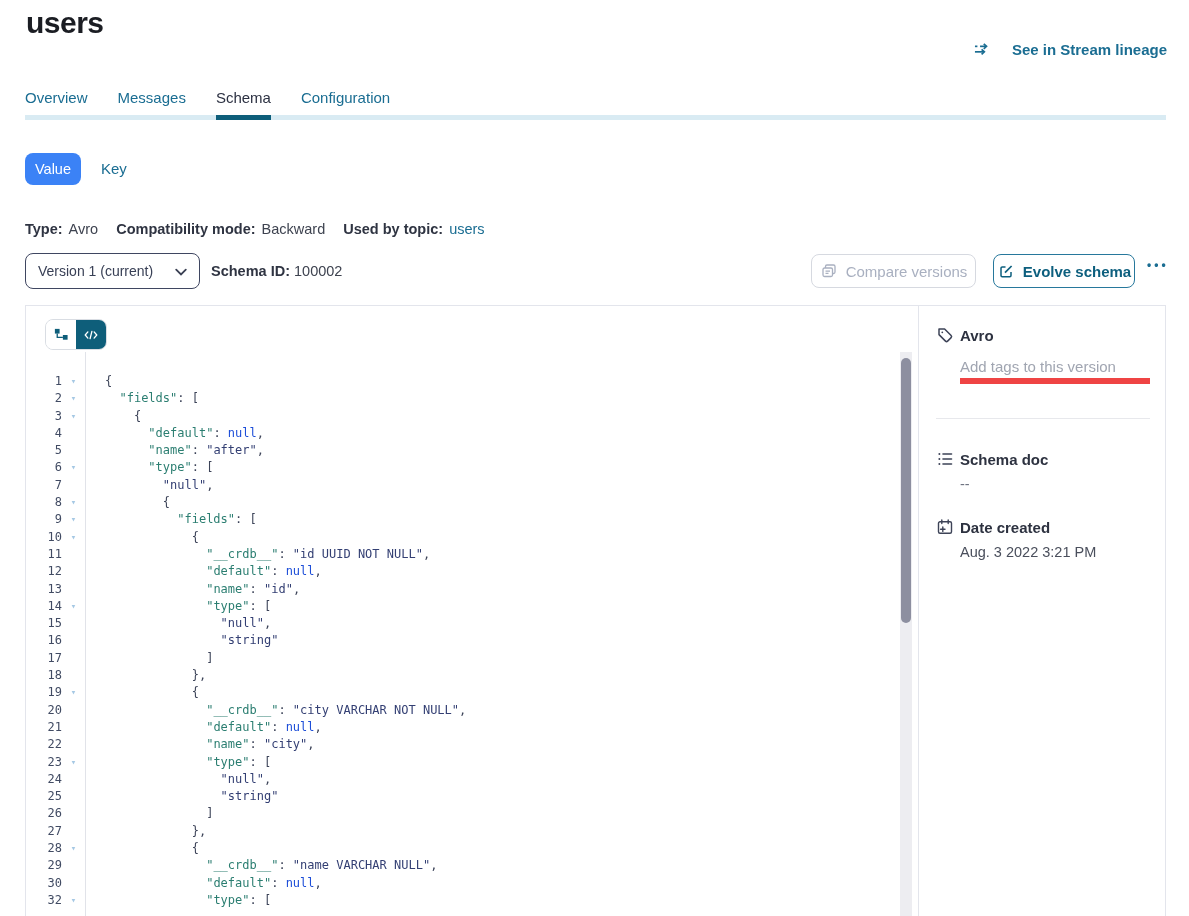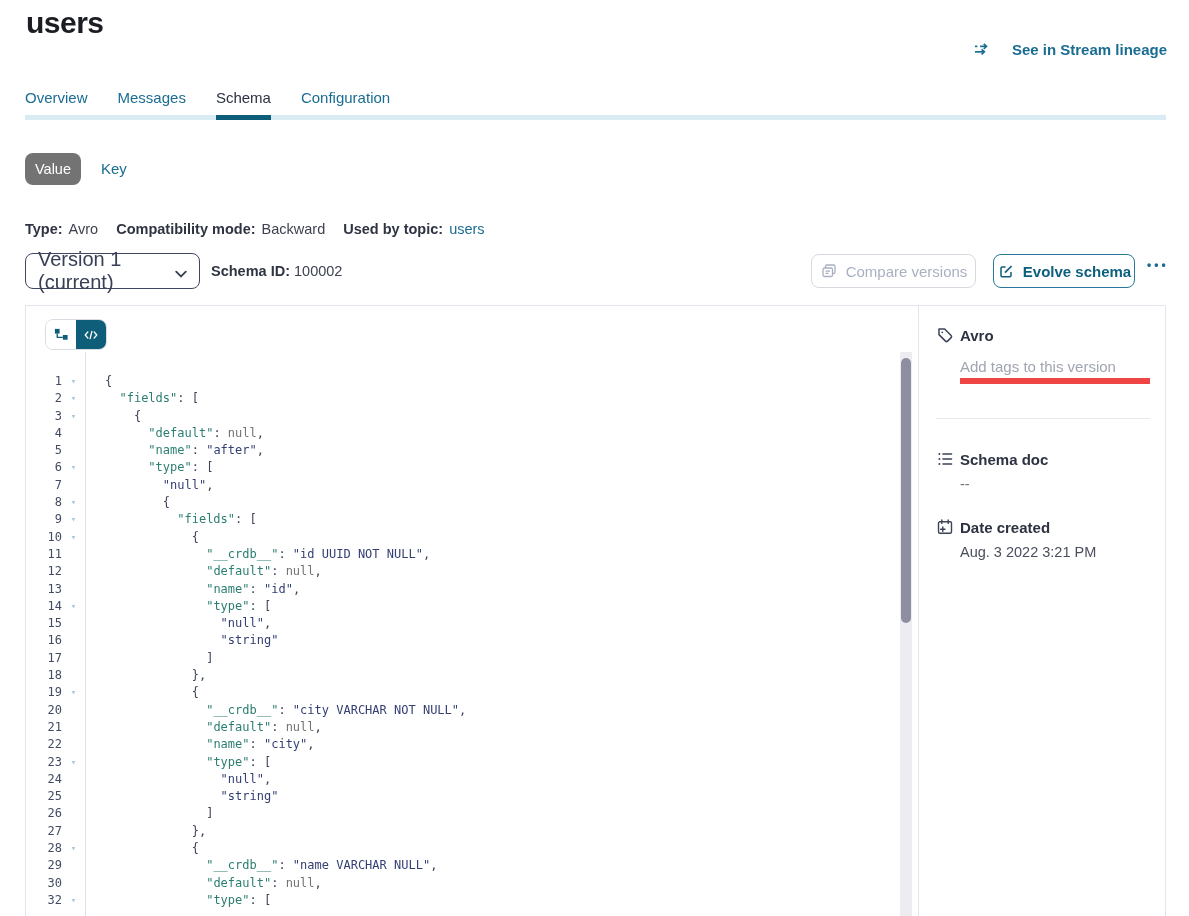--- a/index.html
+++ b/index.html
@@ -15,36 +15,36 @@
   
   .tabs { position:absolute; left:25px; top:88px; display:flex; gap:30px; }
   .tab { position:relative; font-size:15px; color:#1a6d92; line-height:20px; cursor:pointer; }
   .tab.active { color:#2c3142; font-weight:500; }
   .tab.active::after { content:""; position:absolute; left:0; right:0; top:27px; height:5px;
     background:#0e5e7a; z-index:2; }
   .tabbar { position:absolute; left:25px; top:115px; width:1141px; height:5px; background:#d9ebf3; }
 
   
   .value-btn { position:absolute; left:25px; top:153px; width:56px; height:32px; border:none;
-    border-radius:8px; background:#737373; color:#fff; font-size:14.5px;
+    border-radius:8px; background:#3b82f6; color:#fff; font-size:14.5px;
     font-family:"Liberation Sans", sans-serif; cursor:pointer; }
   .key-btn { position:absolute; left:101px; top:160px; font-size:15px; color:#1a6d92; cursor:pointer; }
 
   
   .meta-row { position:absolute; left:25px; top:221px; display:flex; align-items:center;
     font-size:14.5px; color:#3e4350; }
   .meta-row b { color:#2f3442; font-weight:700; }
   .meta-sep { width:18px; }
   .meta-row .lbl { margin-right:6px; }
   .link { color:#1a6d92; cursor:pointer; }
 
   
   .version-select { position:absolute; left:25px; top:253px; width:175px; height:36px;
     border:1px solid #3f4661; border-radius:8px; display:flex; align-items:center;
-    padding:0 12px; font-size:20px; color:#394056; cursor:pointer; background:#fff; }
+    padding:0 12px; font-size:14px; color:#394056; cursor:pointer; background:#fff; }
   .version-select .sel-text { flex:1; }
   .schema-id { position:absolute; left:211px; top:263px; font-size:14.5px; color:#3e4350; }
   .schema-id b { color:#2f3442; }
   .btn { position:absolute; top:254px; height:34px; border-radius:8px; background:#fff;
     display:flex; align-items:center; justify-content:center; gap:8px; font-size:15px;
     font-family:"Liberation Sans", sans-serif; cursor:pointer; }
   .btn-compare { left:811px; width:165px; border:1px solid #d6d9e0; color:#a9b0c0; font-weight:500; }
   .btn-evolve { left:993px; width:142px; border:1px solid #27789c; color:#0d5f7e; font-weight:600; }
   .more-btn { position:absolute; left:1147px; top:258px; color:#1a6d92; font-size:12px;
     font-weight:700; letter-spacing:3px; cursor:pointer; }
@@ -65,21 +65,21 @@
   .editor { position:absolute; left:0; top:46px; width:892px; bottom:0; overflow:hidden;
     padding-top:21px; }
   .gutter-line { position:absolute; left:59px; top:46px; bottom:0; width:1px; background:#e1e3e9; }
   .cl { display:flex; height:17.3px; font-family:"DejaVu Sans Mono","Liberation Mono",monospace;
     font-size:12px; line-height:17.3px; white-space:pre; }
   .cl .ln { width:36px; text-align:right; color:#414b63; flex:none; }
   .cl .fold { width:23px; text-align:center; color:#a5c8e4; font-size:9px; flex:none; }
   .cl .code { padding-left:20px; flex:none; }
   .t-k { color:#2b7e71; }
   .t-s { color:#333f73; }
-  .t-n { color:#737373; }
+  .t-n { color:#1d4ed8; }
   .t-p { color:#3c4358; }
 
   
   .scroll-track { position:absolute; left:874px; top:46px; bottom:0; width:12px; background:#ededf1; }
   .scroll-thumb { position:absolute; left:1px; top:6px; width:10px; height:265px;
     border-radius:5px; background:#8d8fa0; cursor:grab; }
 
   
   .sidebar { position:absolute; left:893px; top:0; width:246px; bottom:0; }
   .sb-header { position:absolute; display:flex; align-items:center; gap:6px; left:17px; }

